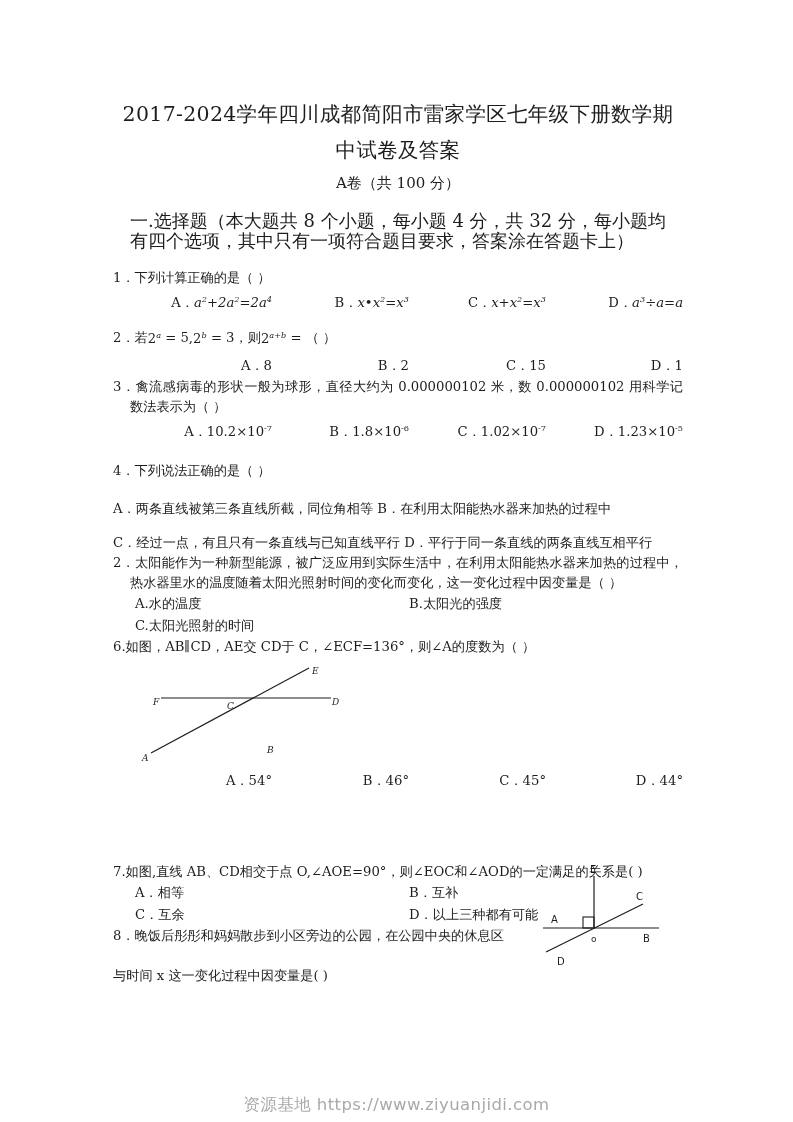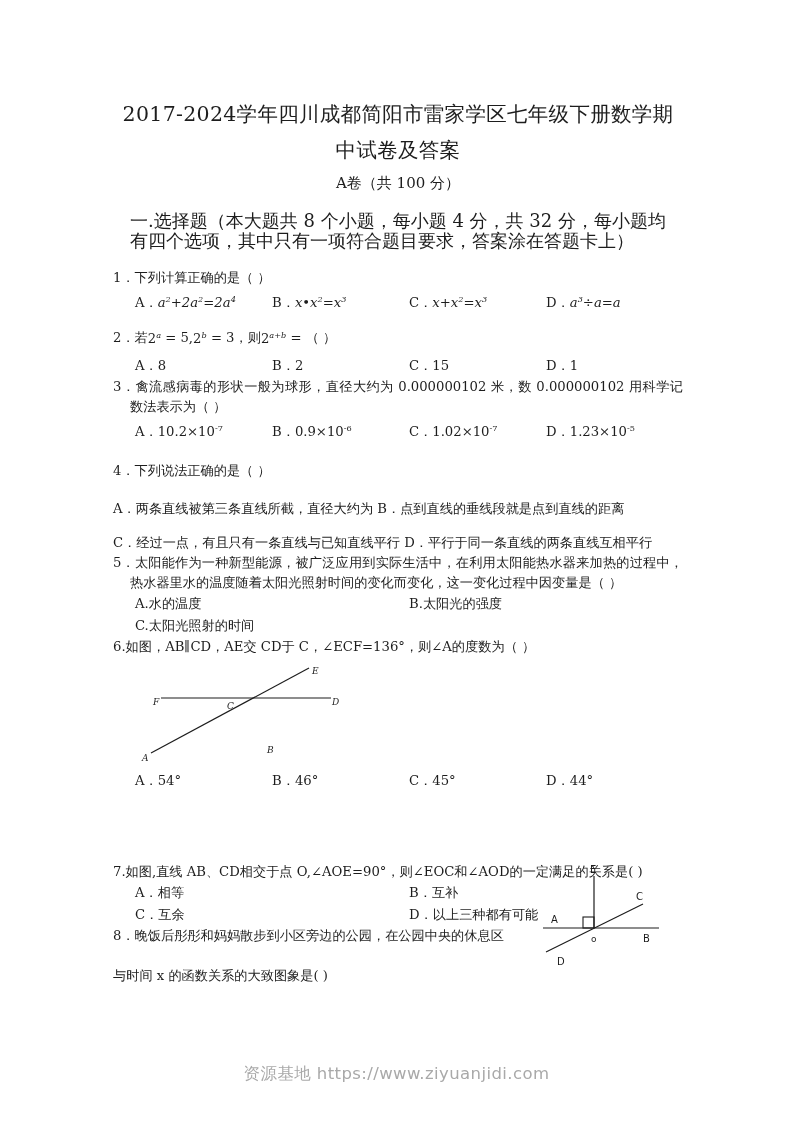--- a/index.html
+++ b/index.html
@@ -68,21 +68,21 @@
     padding-left: 17px;
     text-indent: -17px;
   }
   .opts {
     display: flex;
     font-size: 13.2px;
     line-height: 22px;
     padding-left: 22px;
   }
   .opts > span { display: block; }
-  .opt-4 > span { width: 25%; }
+  .opt-4 > span { width: 25%; text-align: right; }
   .opt-2 > span { width: 50%; }
   .spacer-6 { height: 6px; }
   .spacer-10 { height: 10px; }
   .spacer-14 { height: 14px; }
   .spacer-18 { height: 18px; }
   .spacer-26 { height: 26px; }
 
   .math { font-family: "DejaVu Serif", "Liberation Serif", serif; font-style: italic; }
   .mathup { font-style: normal; }
   sup, sub { font-size: 0.62em; font-style: italic; }
@@ -95,21 +95,21 @@
   .fig7 {
     position: absolute;
     right: 2px;
     top: 0;
   }
   .q7-block { position: relative; }
 
   .wm {
     position: absolute;
     left: 0;
-    top: 1063px;
+    top: 1094px;
     width: 793px;
     text-align: center;
     font-family: "DejaVu Sans", "Liberation Sans", sans-serif;
     font-size: 16.5px;
     color: #a9a9a9;
     letter-spacing: 0.4px;
   }
 </style>
 </head>
 <body>
@@ -151,34 +151,34 @@
     <div class="opts opt-4">
       <span>A．8</span>
       <span>B．2</span>
       <span>C．15</span>
       <span>D．1</span>
     </div>
 
     <p class="q q-hang">3．禽流感病毒的形状一般为球形，直径大约为 0.000000102 米，数 0.000000102 用科学记数法表示为（      ）</p>
     <div class="opts opt-4">
       <span><span>A．10.2×10</span><sup class="mathup">-7</sup></span>
-      <span><span>B．0.9×10</span><sup class="mathup">-6</sup></span>
+      <span><span>B．1.8×10</span><sup class="mathup">-6</sup></span>
       <span><span>C．1.02×10</span><sup class="mathup">-7</sup></span>
       <span><span>D．1.23×10</span><sup class="mathup">-5</sup></span>
     </div>
 
     <div class="spacer-18"></div>
 
     <p class="q">4．下列说法正确的是（      ）</p>
     <div class="spacer-18"></div>
-    <p class="q">A．两条直线被第三条直线所截，直径大约为  B．点到直线的垂线段就是点到直线的距离</p>
+    <p class="q">A．两条直线被第三条直线所截，同位角相等  B．在利用太阳能热水器来加热的过程中</p>
     <div class="spacer-14"></div>
     <p class="q">C．经过一点，有且只有一条直线与已知直线平行  D．平行于同一条直线的两条直线互相平行</p>
 
-    <p class="q q-hang">5．太阳能作为一种新型能源，被广泛应用到实际生活中，在利用太阳能热水器来加热的过程中，热水器里水的温度随着太阳光照射时间的变化而变化，这一变化过程中因变量是（      ）</p>
+    <p class="q q-hang">2．太阳能作为一种新型能源，被广泛应用到实际生活中，在利用太阳能热水器来加热的过程中，热水器里水的温度随着太阳光照射时间的变化而变化，这一变化过程中因变量是（      ）</p>
     <div class="opts opt-2">
       <span>A.水的温度</span>
       <span>B.太阳光的强度</span>
     </div>
     <div class="opts opt-2">
       <span>C.太阳光照射的时间</span>
     </div>
 
     <p class="q">6.如图，AB∥CD，AE交 CD于 C，∠ECF=136°，则∠A的度数为（      ）</p>
 
@@ -236,19 +236,19 @@
           <text x="60" y="80" font-size="9" font-family="DejaVu Sans, sans-serif" fill="#1d1d1d">o</text>
           <text x="26" y="103" font-size="10" font-family="DejaVu Sans, sans-serif" fill="#1d1d1d">D</text>
         </svg>
       </div>
     </div>
 
     <div style="width: 440px;">
       <p class="q">8．晚饭后彤彤和妈妈散步到小区旁边的公园，在公园中央的休息区</p>
       <div class="spacer-10"></div>
       <div class="spacer-10"></div>
-      <p class="q">与时间 x 的函数关系的大致图象是(      )</p>
+      <p class="q">与时间 x 这一变化过程中因变量是(      )</p>
     </div>
 
   </div>
 
   <div class="wm">资源基地 https://www.ziyuanjidi.com</div>
 </div>
 
 </body></html>

